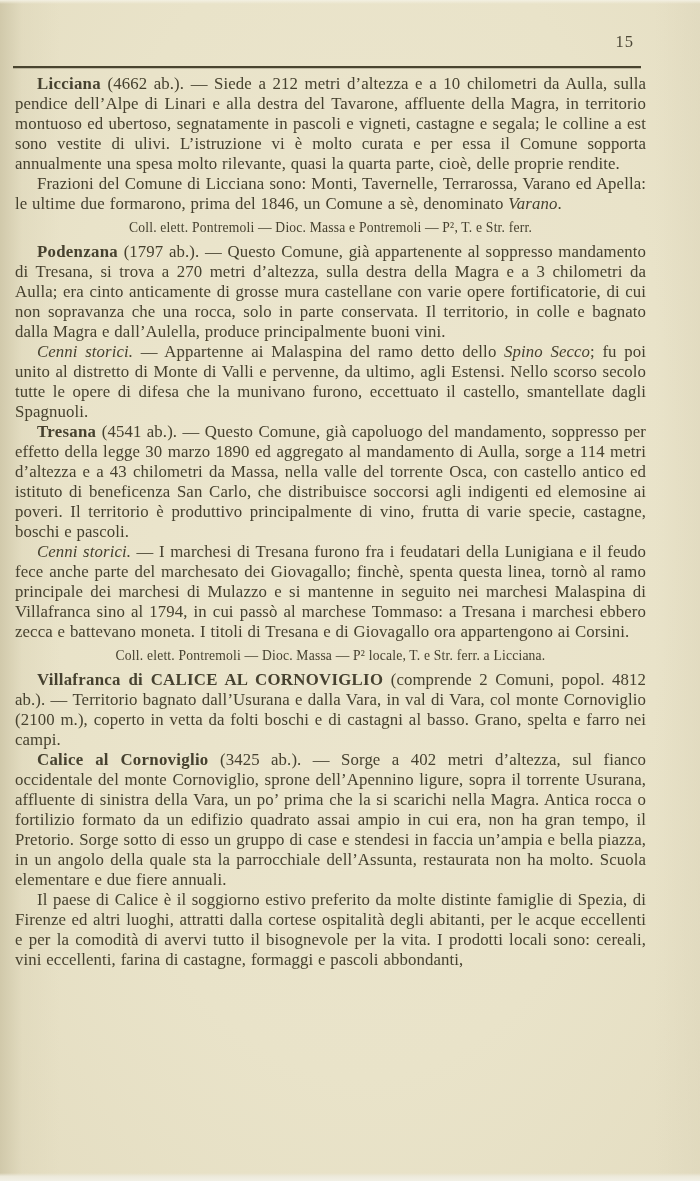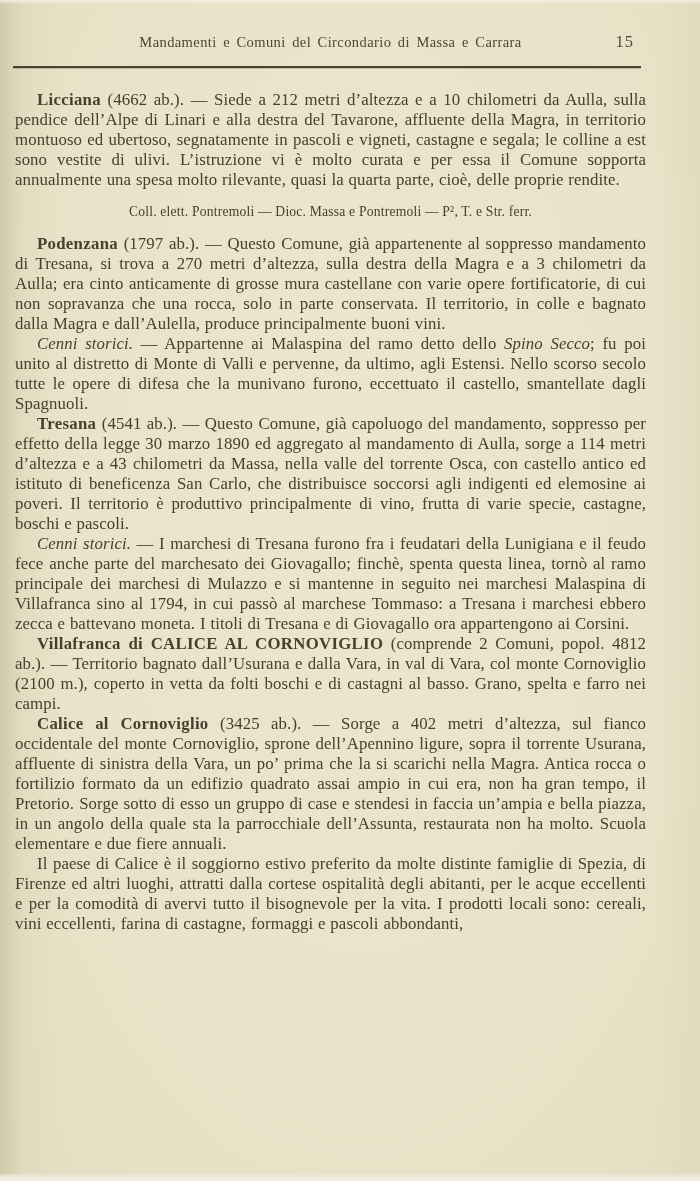--- a/index.html
+++ b/index.html
@@ -58,62 +58,63 @@
     position: absolute;
     top: 66px;
     left: 13px;
     width: 628px;
     height: 2px;
     background: #49442f;
     box-shadow: 0 1px 0 rgba(73,68,47,0.25);
   }
   .body-text {
     position: absolute;
-    top: 90px;
+    top: 74px;
     left: 15px;
     width: 631px;
   }
   p.body {
     margin: 0;
     font-size: 16.8px;
     line-height: 20px;
     text-align: justify;
     text-indent: 22px;
     letter-spacing: 0.1px;
     word-spacing: 0.5px;
   }
   p.note {
-    margin: 12px;
+    margin: 4px;
     font-size: 13.6px;
     line-height: 20px;
     text-align: center;
     letter-spacing: 0.2px;
   }
   .run-bold { font-weight: 700; letter-spacing: 0.3px; }
   .run-italic { font-style: italic; }
 </style>
 </head>
 <body>
 
 <div class="page">
   <div class="scan-edge-top"></div>
 
   <div class="running-header">
-    <span class="title">Mandamenti e Comuni del Circondario di Massa e Carrara</span>
     <span class="folio">15</span>
   </div>
 
   <div class="header-rule"></div>
 
   <div class="body-text">
       <p class="body"><span class="run-bold">Licciana</span><span class="run-normal"> (4662 ab.). — Siede a 212 metri d’altezza e a 10 chilometri da Aulla, sulla pendice dell’Alpe di Linari e alla destra del Tavarone, affluente della Magra, in territorio montuoso ed ubertoso, segnatamente in pascoli e vigneti, castagne e segala; le colline a est sono vestite di ulivi. L’istruzione vi è molto curata e per essa il Comune sopporta annualmente una spesa molto rilevante, quasi la quarta parte, cioè, delle proprie rendite.</span></p>
+      <p class="body"><span class="run-normal">Frazioni del Comune di Licciana sono: Monti, Tavernelle, Terrarossa, Varano ed Apella: le ultime due formarono, prima del 1846, un Comune a sè, denominato </span><span class="run-italic">Varano</span><span class="run-normal">.</span></p>
       <p class="note"><span class="run-normal">Coll. elett. Pontremoli — Dioc. Massa e Pontremoli — P², T. e Str. ferr.</span></p>
       <p class="body"><span class="run-bold">Podenzana</span><span class="run-normal"> (1797 ab.). — Questo Comune, già appartenente al soppresso mandamento di Tresana, si trova a 270 metri d’altezza, sulla destra della Magra e a 3 chilometri da Aulla; era cinto anticamente di grosse mura castellane con varie opere fortificatorie, di cui non sopravanza che una rocca, solo in parte conservata. Il territorio, in colle e bagnato dalla Magra e dall’Aulella, produce principalmente buoni vini.</span></p>
       <p class="body"><span class="run-italic">Cenni storici.</span><span class="run-normal"> — Appartenne ai Malaspina del ramo detto dello </span><span class="run-italic">Spino Secco</span><span class="run-normal">; fu poi unito al distretto di Monte di Valli e pervenne, da ultimo, agli Estensi. Nello scorso secolo tutte le opere di difesa che la munivano furono, eccettuato il castello, smantellate dagli Spagnuoli.</span></p>
       <p class="body"><span class="run-bold">Tresana</span><span class="run-normal"> (4541 ab.). — Questo Comune, già capoluogo del mandamento, soppresso per effetto della legge 30 marzo 1890 ed aggregato al mandamento di Aulla, sorge a 114 metri d’altezza e a 43 chilometri da Massa, nella valle del torrente Osca, con castello antico ed istituto di beneficenza San Carlo, che distribuisce soccorsi agli indigenti ed elemosine ai poveri. Il territorio è produttivo principalmente di vino, frutta di varie specie, castagne, boschi e pascoli.</span></p>
       <p class="body"><span class="run-italic">Cenni storici.</span><span class="run-normal"> — I marchesi di Tresana furono fra i feudatari della Lunigiana e il feudo fece anche parte del marchesato dei Giovagallo; finchè, spenta questa linea, tornò al ramo principale dei marchesi di Mulazzo e si mantenne in seguito nei marchesi Malaspina di Villafranca sino al 1794, in cui passò al marchese Tommaso: a Tresana i marchesi ebbero zecca e battevano moneta. I titoli di Tresana e di Giovagallo ora appartengono ai Corsini.</span></p>
+      <p class="note"><span class="run-normal">Coll. elett. Pontremoli — Dioc. Massa — P² locale, T. e Str. ferr. a Licciana.</span></p>
       <p class="body"><span class="run-bold">Villafranca di CALICE AL CORNOVIGLIO</span><span class="run-normal"> (comprende 2 Comuni, popol. 4812 ab.). — Territorio bagnato dall’Usurana e dalla Vara, in val di Vara, col monte Cornoviglio (2100 m.), coperto in vetta da folti boschi e di castagni al basso. Grano, spelta e farro nei campi.</span></p>
       <p class="body"><span class="run-bold">Calice al Cornoviglio</span><span class="run-normal"> (3425 ab.). — Sorge a 402 metri d’altezza, sul fianco occidentale del monte Cornoviglio, sprone dell’Apennino ligure, sopra il torrente Usurana, affluente di sinistra della Vara, un po’ prima che la si scarichi nella Magra. Antica rocca o fortilizio formato da un edifizio quadrato assai ampio in cui era, non ha gran tempo, il Pretorio. Sorge sotto di esso un gruppo di case e stendesi in faccia un’ampia e bella piazza, in un angolo della quale sta la parrocchiale dell’Assunta, restaurata non ha molto. Scuola elementare e due fiere annuali.</span></p>
       <p class="body"><span class="run-normal">Il paese di Calice è il soggiorno estivo preferito da molte distinte famiglie di Spezia, di Firenze ed altri luoghi, attratti dalla cortese ospitalità degli abitanti, per le acque eccellenti e per la comodità di avervi tutto il bisognevole per la vita. I prodotti locali sono: cereali, vini eccellenti, farina di castagne, formaggi e pascoli abbondanti,</span></p>
     </div>
 
   <div class="scan-edge-bottom"></div>
 </div>
 
 </body></html>

